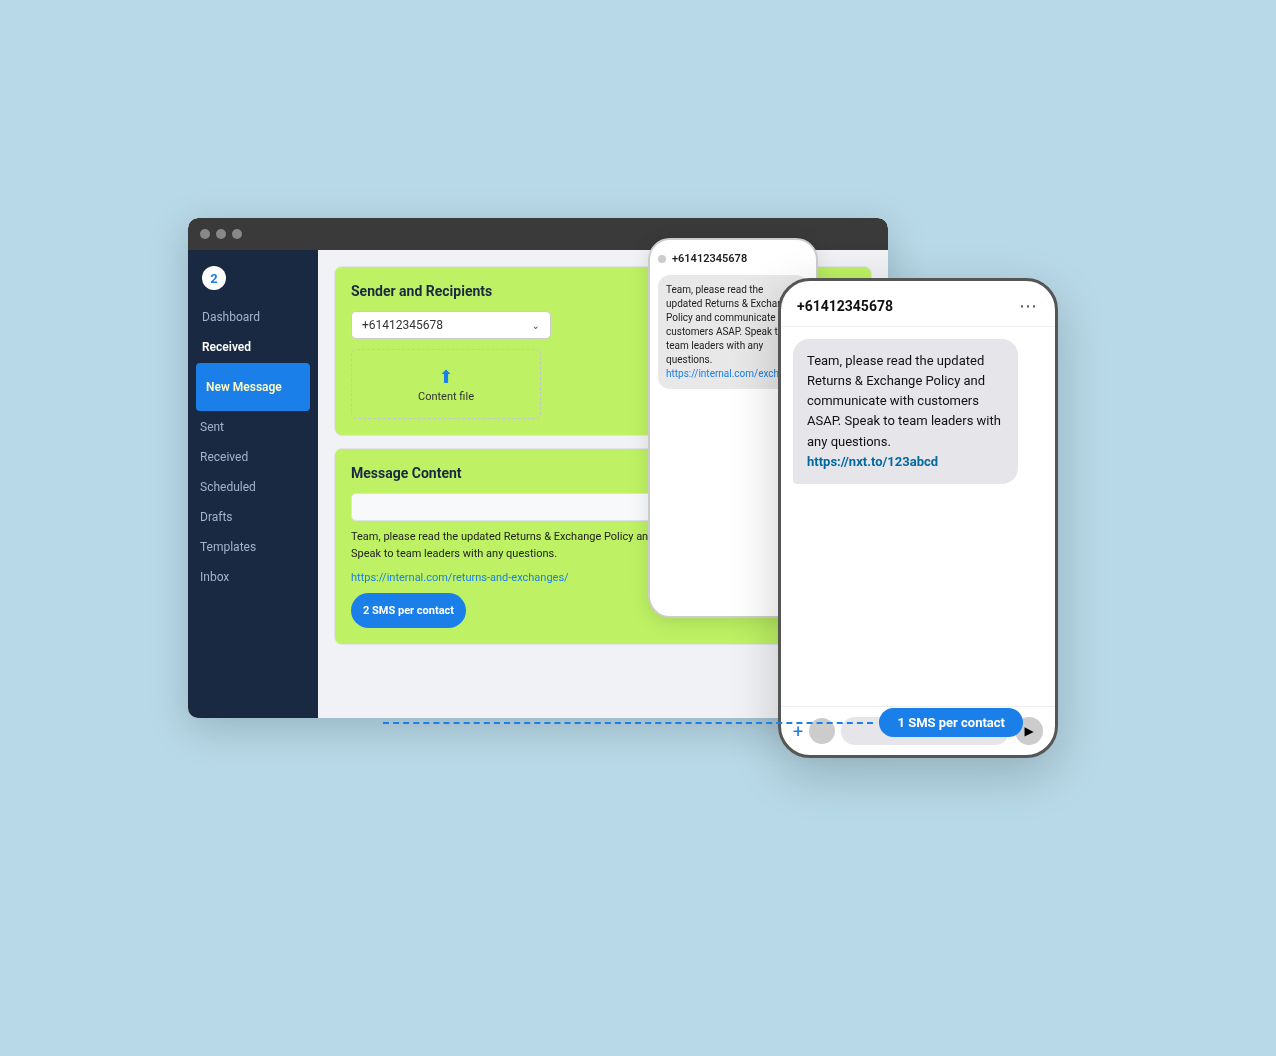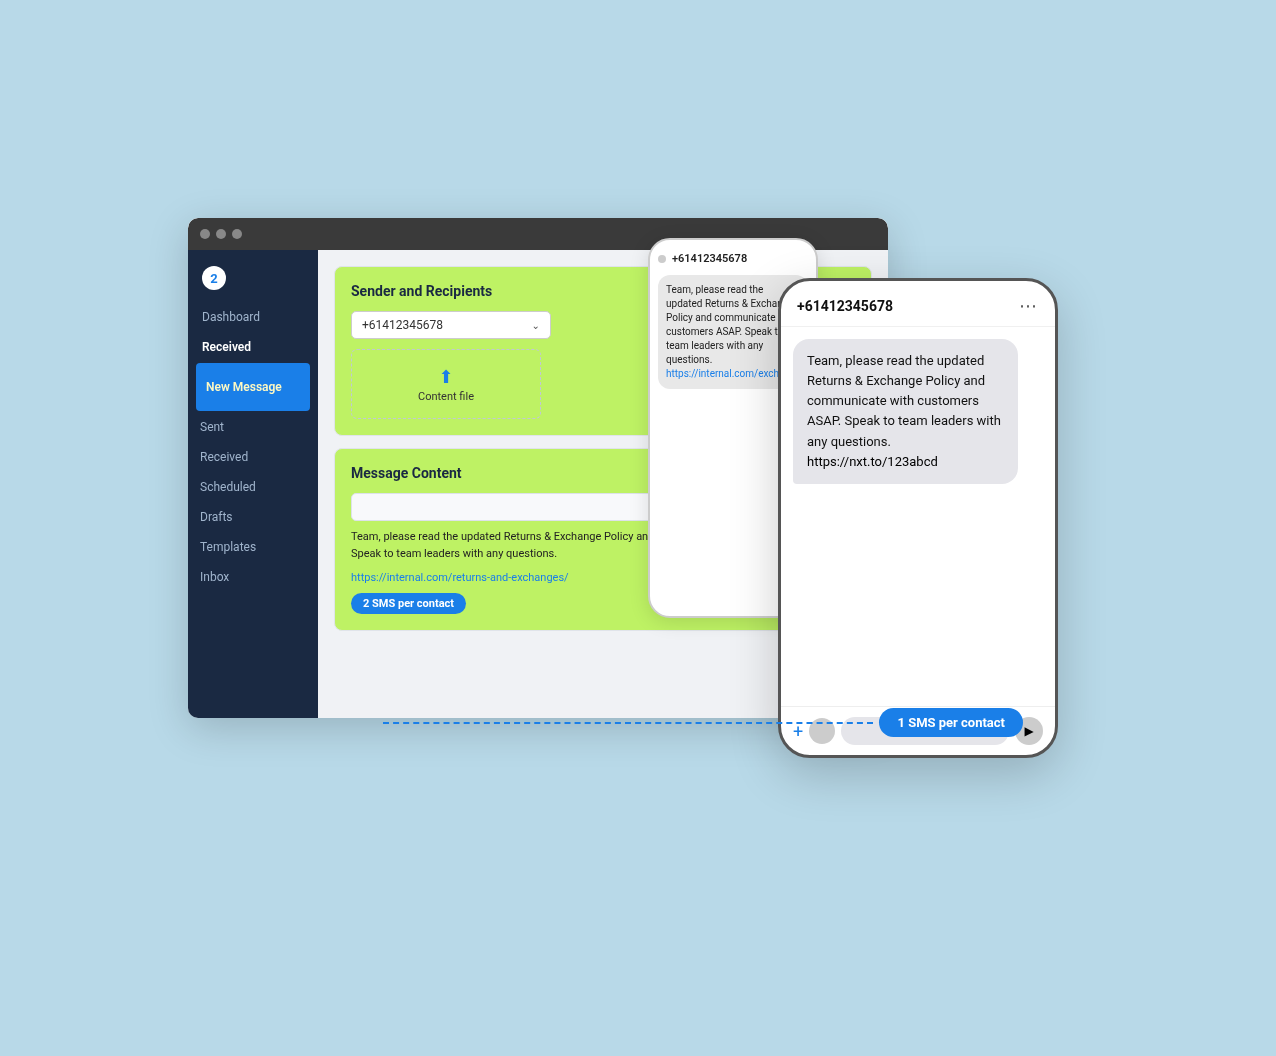--- a/index.html
+++ b/index.html
@@ -199,21 +199,21 @@
       color: #1a7fe8;
       text-decoration: none;
     }
 
     .sms-badge {
       display: inline-block;
       background: #1a7fe8;
       color: #fff;
       font-size: 11px;
       font-weight: 700;
-      padding: 4px 12px;
+      padding: 11px 12px;
       border-radius: 20px;
       margin-top: 8px;
     }
 
     
     .phone-small {
       position: absolute;
       left: 460px;
       top: 20px;
       width: 170px;
@@ -305,22 +305,22 @@
       background: #e5e5ea;
       border-radius: 16px 16px 16px 4px;
       padding: 12px 14px;
       font-size: 13px;
       color: #111;
       line-height: 1.55;
       max-width: 90%;
     }
 
     .phone-large-bubble .link-large {
-      color: #000000;
-      font-weight: 400;
+      color: #0369a1;
+      font-weight: 700;
       font-size: 13px;
     }
 
     .phone-large-footer {
       padding: 10px 12px;
       border-top: 1px solid #eee;
       display: flex;
       align-items: center;
       gap: 6px;
     }

